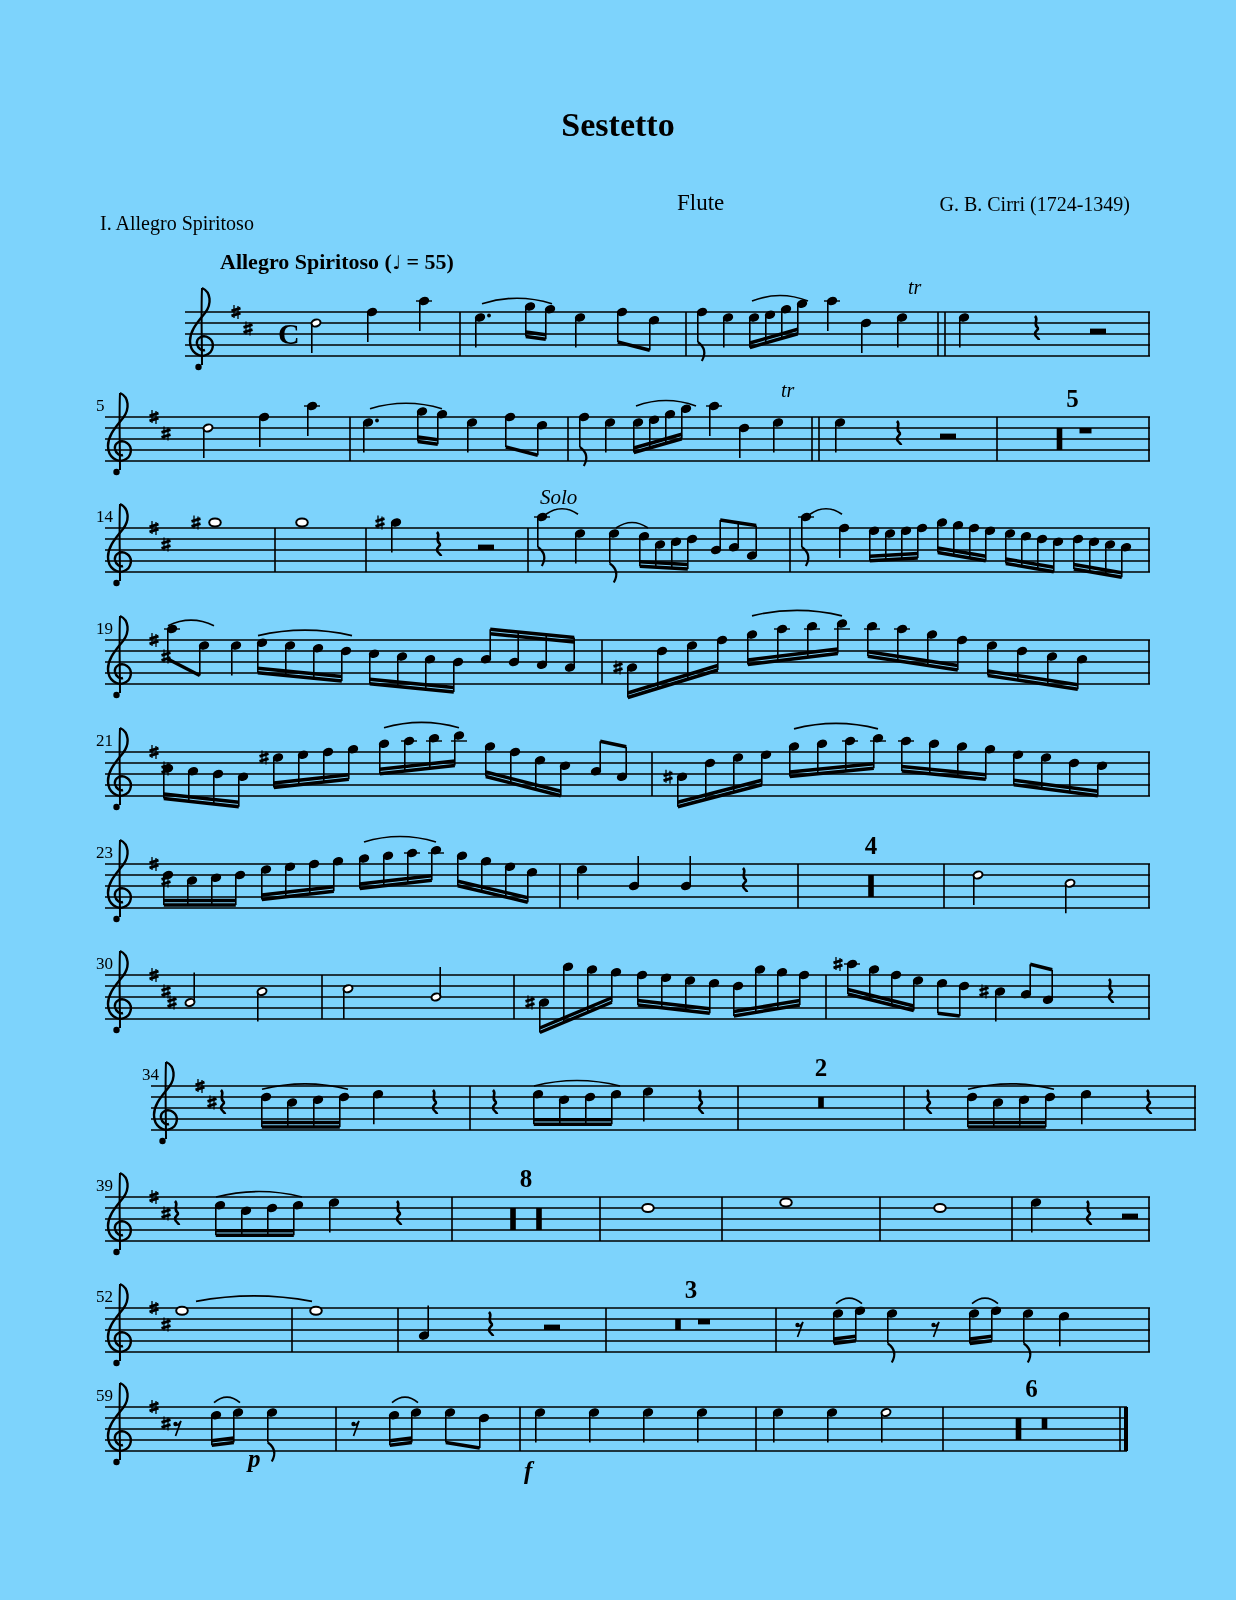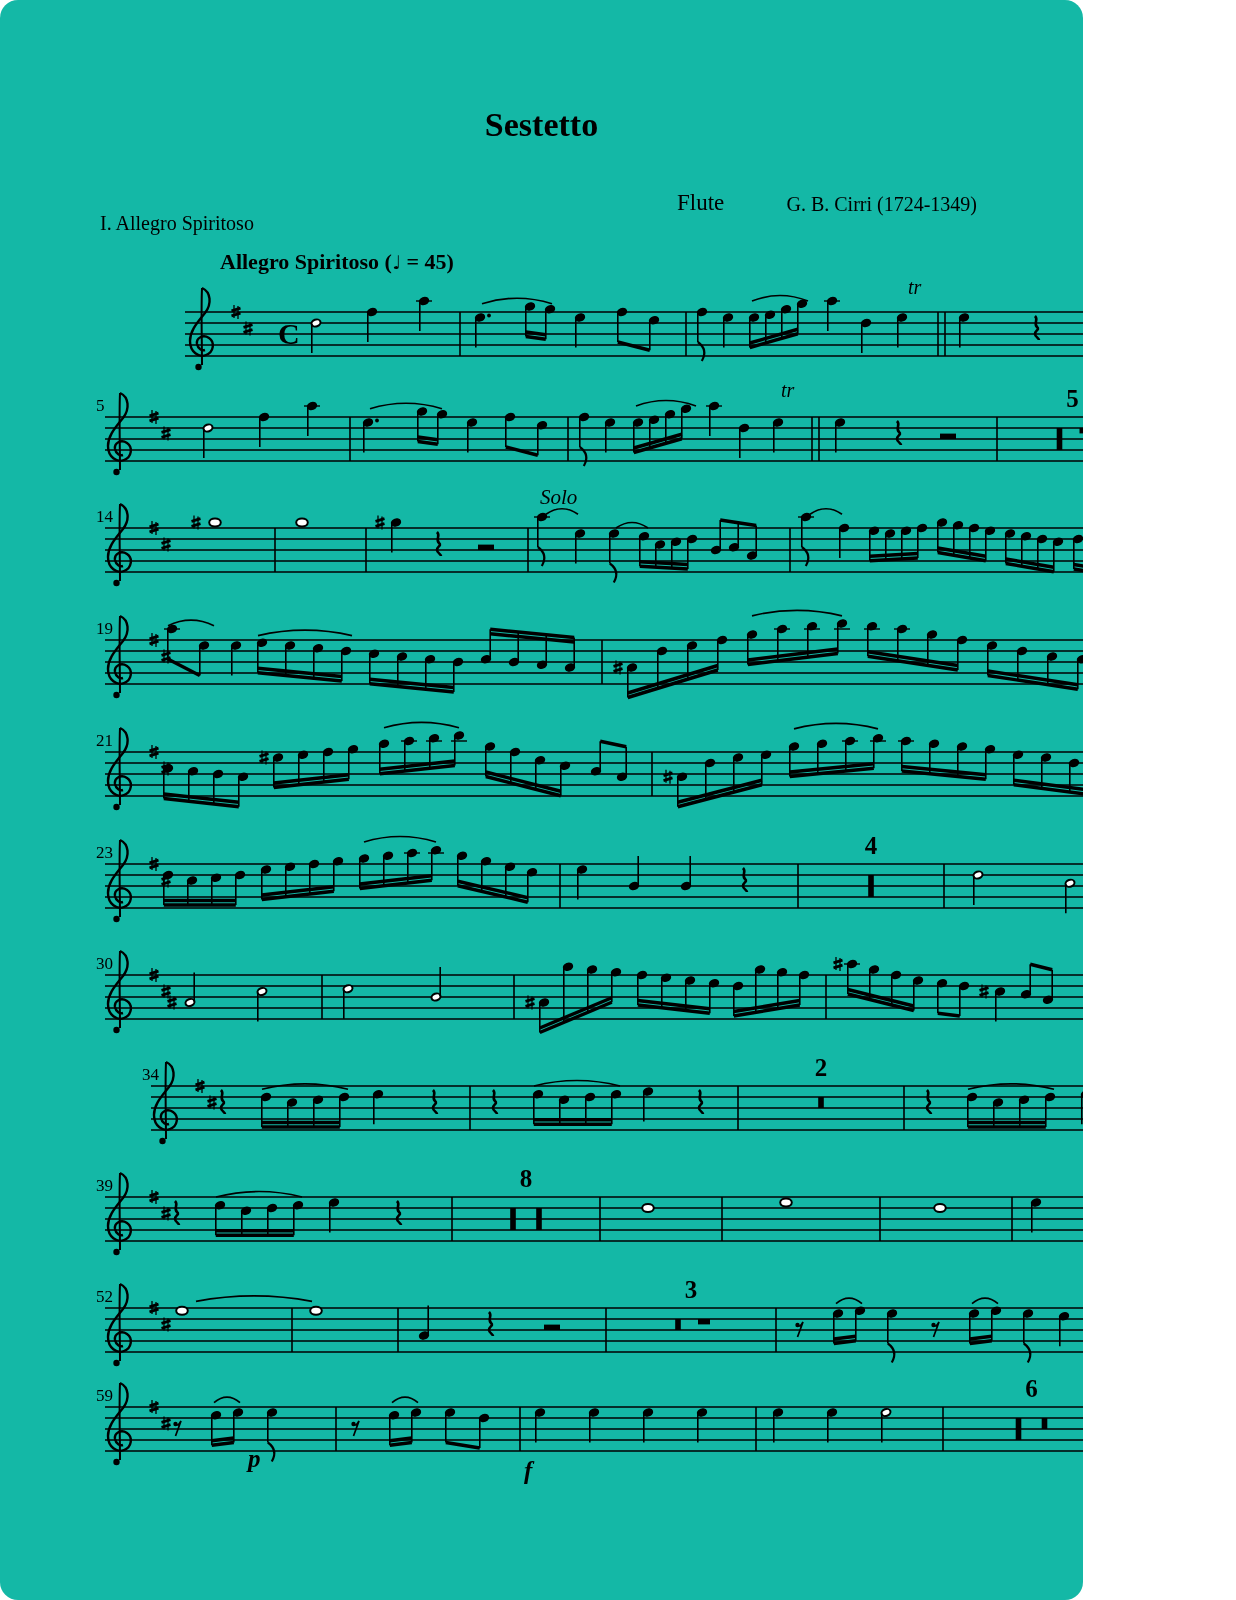--- a/index.html
+++ b/index.html
@@ -1,38 +1,38 @@
 <!DOCTYPE html>
 <html><head>
 <meta charset="utf-8">
 <style>
   html,body{margin:0;padding:0;background:#fff;}
-  .page{position:relative;width:1083px;height:1600px;background:#14b8a6;overflow:hidden;
-        font-family:"Liberation Serif",serif;color:#000;border-radius:18px;}
+  .page{position:relative;width:1236px;height:1600px;background:#7dd3fc;overflow:hidden;
+        font-family:"Liberation Serif",serif;color:#000;}
   .title{position:absolute;top:106px;left:0;width:100%;text-align:center;
          font-size:34px;font-weight:bold;}
   .subtitle{position:absolute;top:147px;left:0;width:100%;text-align:center;
          font-size:26px;font-weight:bold;}
   .instrument{position:absolute;top:190px;left:677px;font-size:23px;font-weight:normal;}
   .composer{position:absolute;top:193px;right:106px;font-size:20px;}
   .movement{position:absolute;top:212px;left:100px;font-size:20px;}
   .tempo{position:absolute;top:249px;left:220px;font-size:22px;font-weight:bold;}
   .tempo .nglyph{font-family:"DejaVu Sans",sans-serif;font-size:19px;}
   .sysbox{position:absolute;left:0;width:1236px;height:135px;}
   svg{display:block;}
 </style>
 </head>
 <body>
 
 <div class="page">
   <div class="title">Sestetto</div>
   <div class="instrument">Flute</div>
   <div class="composer">G. B. Cirri (1724-1349)</div>
   <div class="movement">I. Allegro Spiritoso</div>
-  <div class="tempo"><span>Allegro Spiritoso (</span><span class="nglyph">♩</span><span> = 45)</span></div>
+  <div class="tempo"><span>Allegro Spiritoso (</span><span class="nglyph">♩</span><span> = 55)</span></div>
   <div id="systems">
       <div class="sysbox" style="top: 272px;">
         <svg width="1236" height="135" viewBox="0 0 1236 135">
           <line x1="185" y1="40" x2="1150" y2="40" stroke="#000" stroke-width="1.3"></line>
           <line x1="185" y1="51" x2="1150" y2="51" stroke="#000" stroke-width="1.3"></line>
           <line x1="185" y1="62" x2="1150" y2="62" stroke="#000" stroke-width="1.3"></line>
           <line x1="185" y1="73" x2="1150" y2="73" stroke="#000" stroke-width="1.3"></line>
           <line x1="185" y1="84" x2="1150" y2="84" stroke="#000" stroke-width="1.3"></line>
           <g>
             <path d="M 202 16 C 211 20, 212 32, 205 41 C 195 53, 190 60, 190 69 C 190 80, 199 86, 206 83 C 214 80, 215 70, 209 66 C 203 62, 196 66, 197 72 C 198 77, 202 79, 205 78" fill="none" stroke="#000" stroke-width="2.4"></path>

